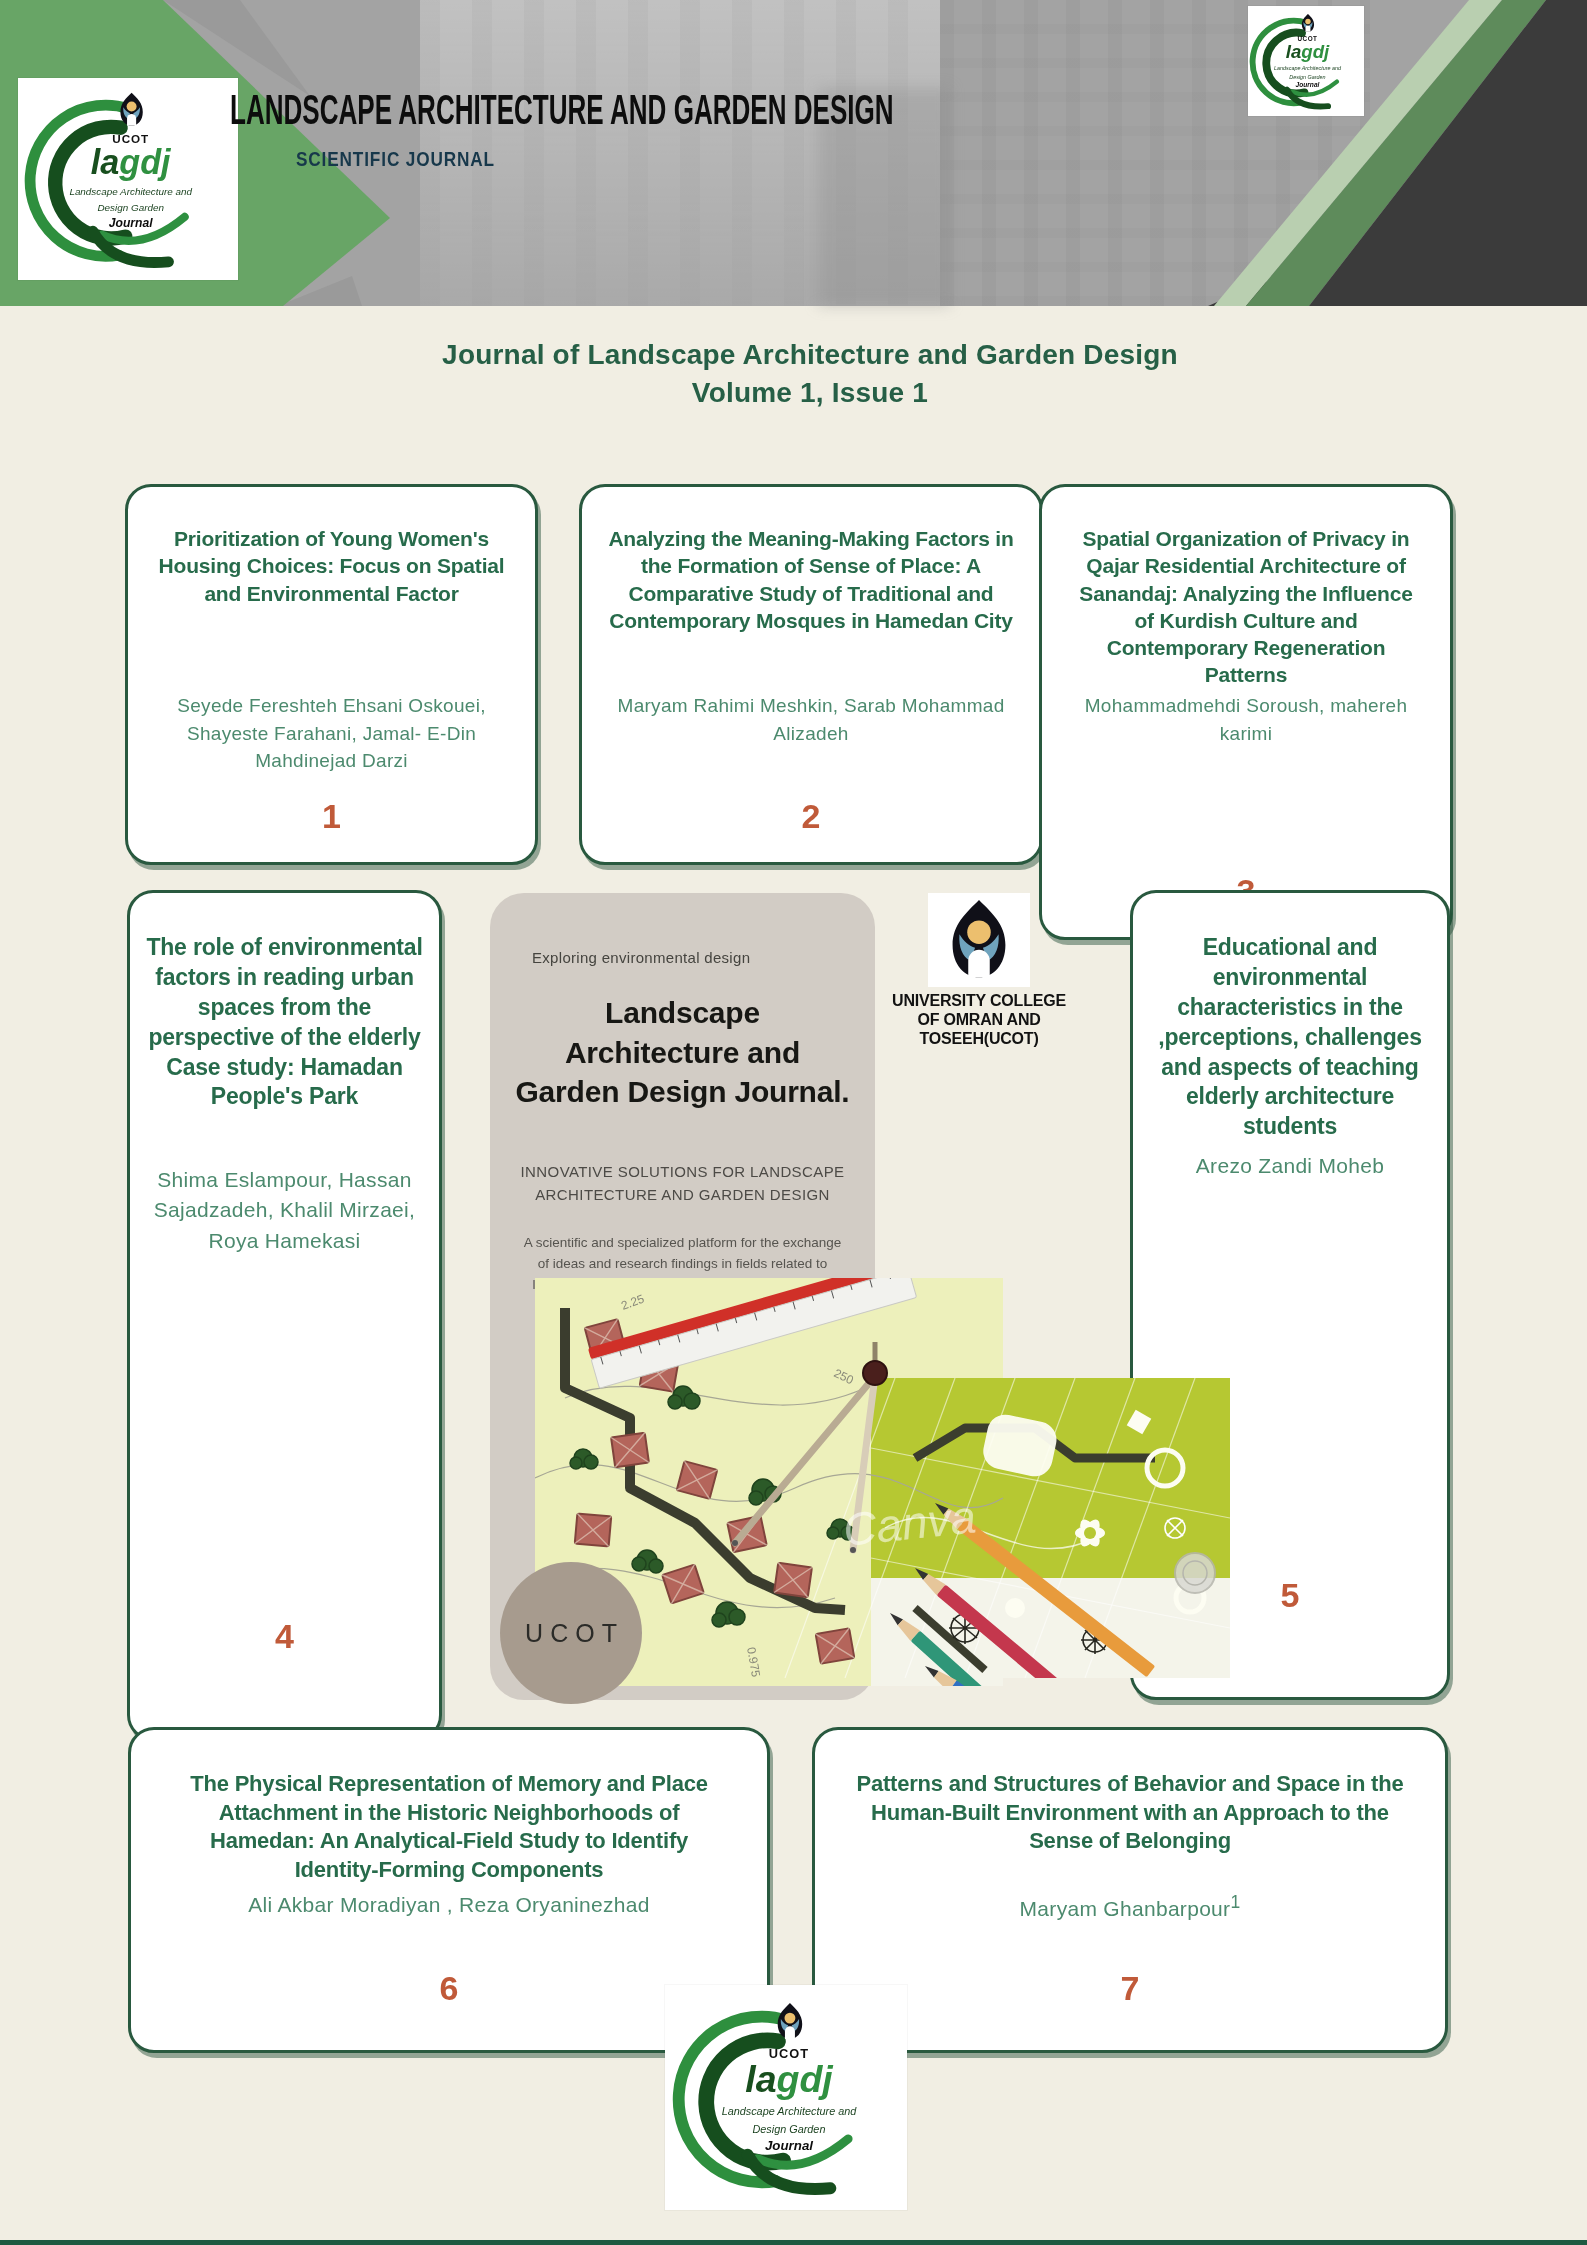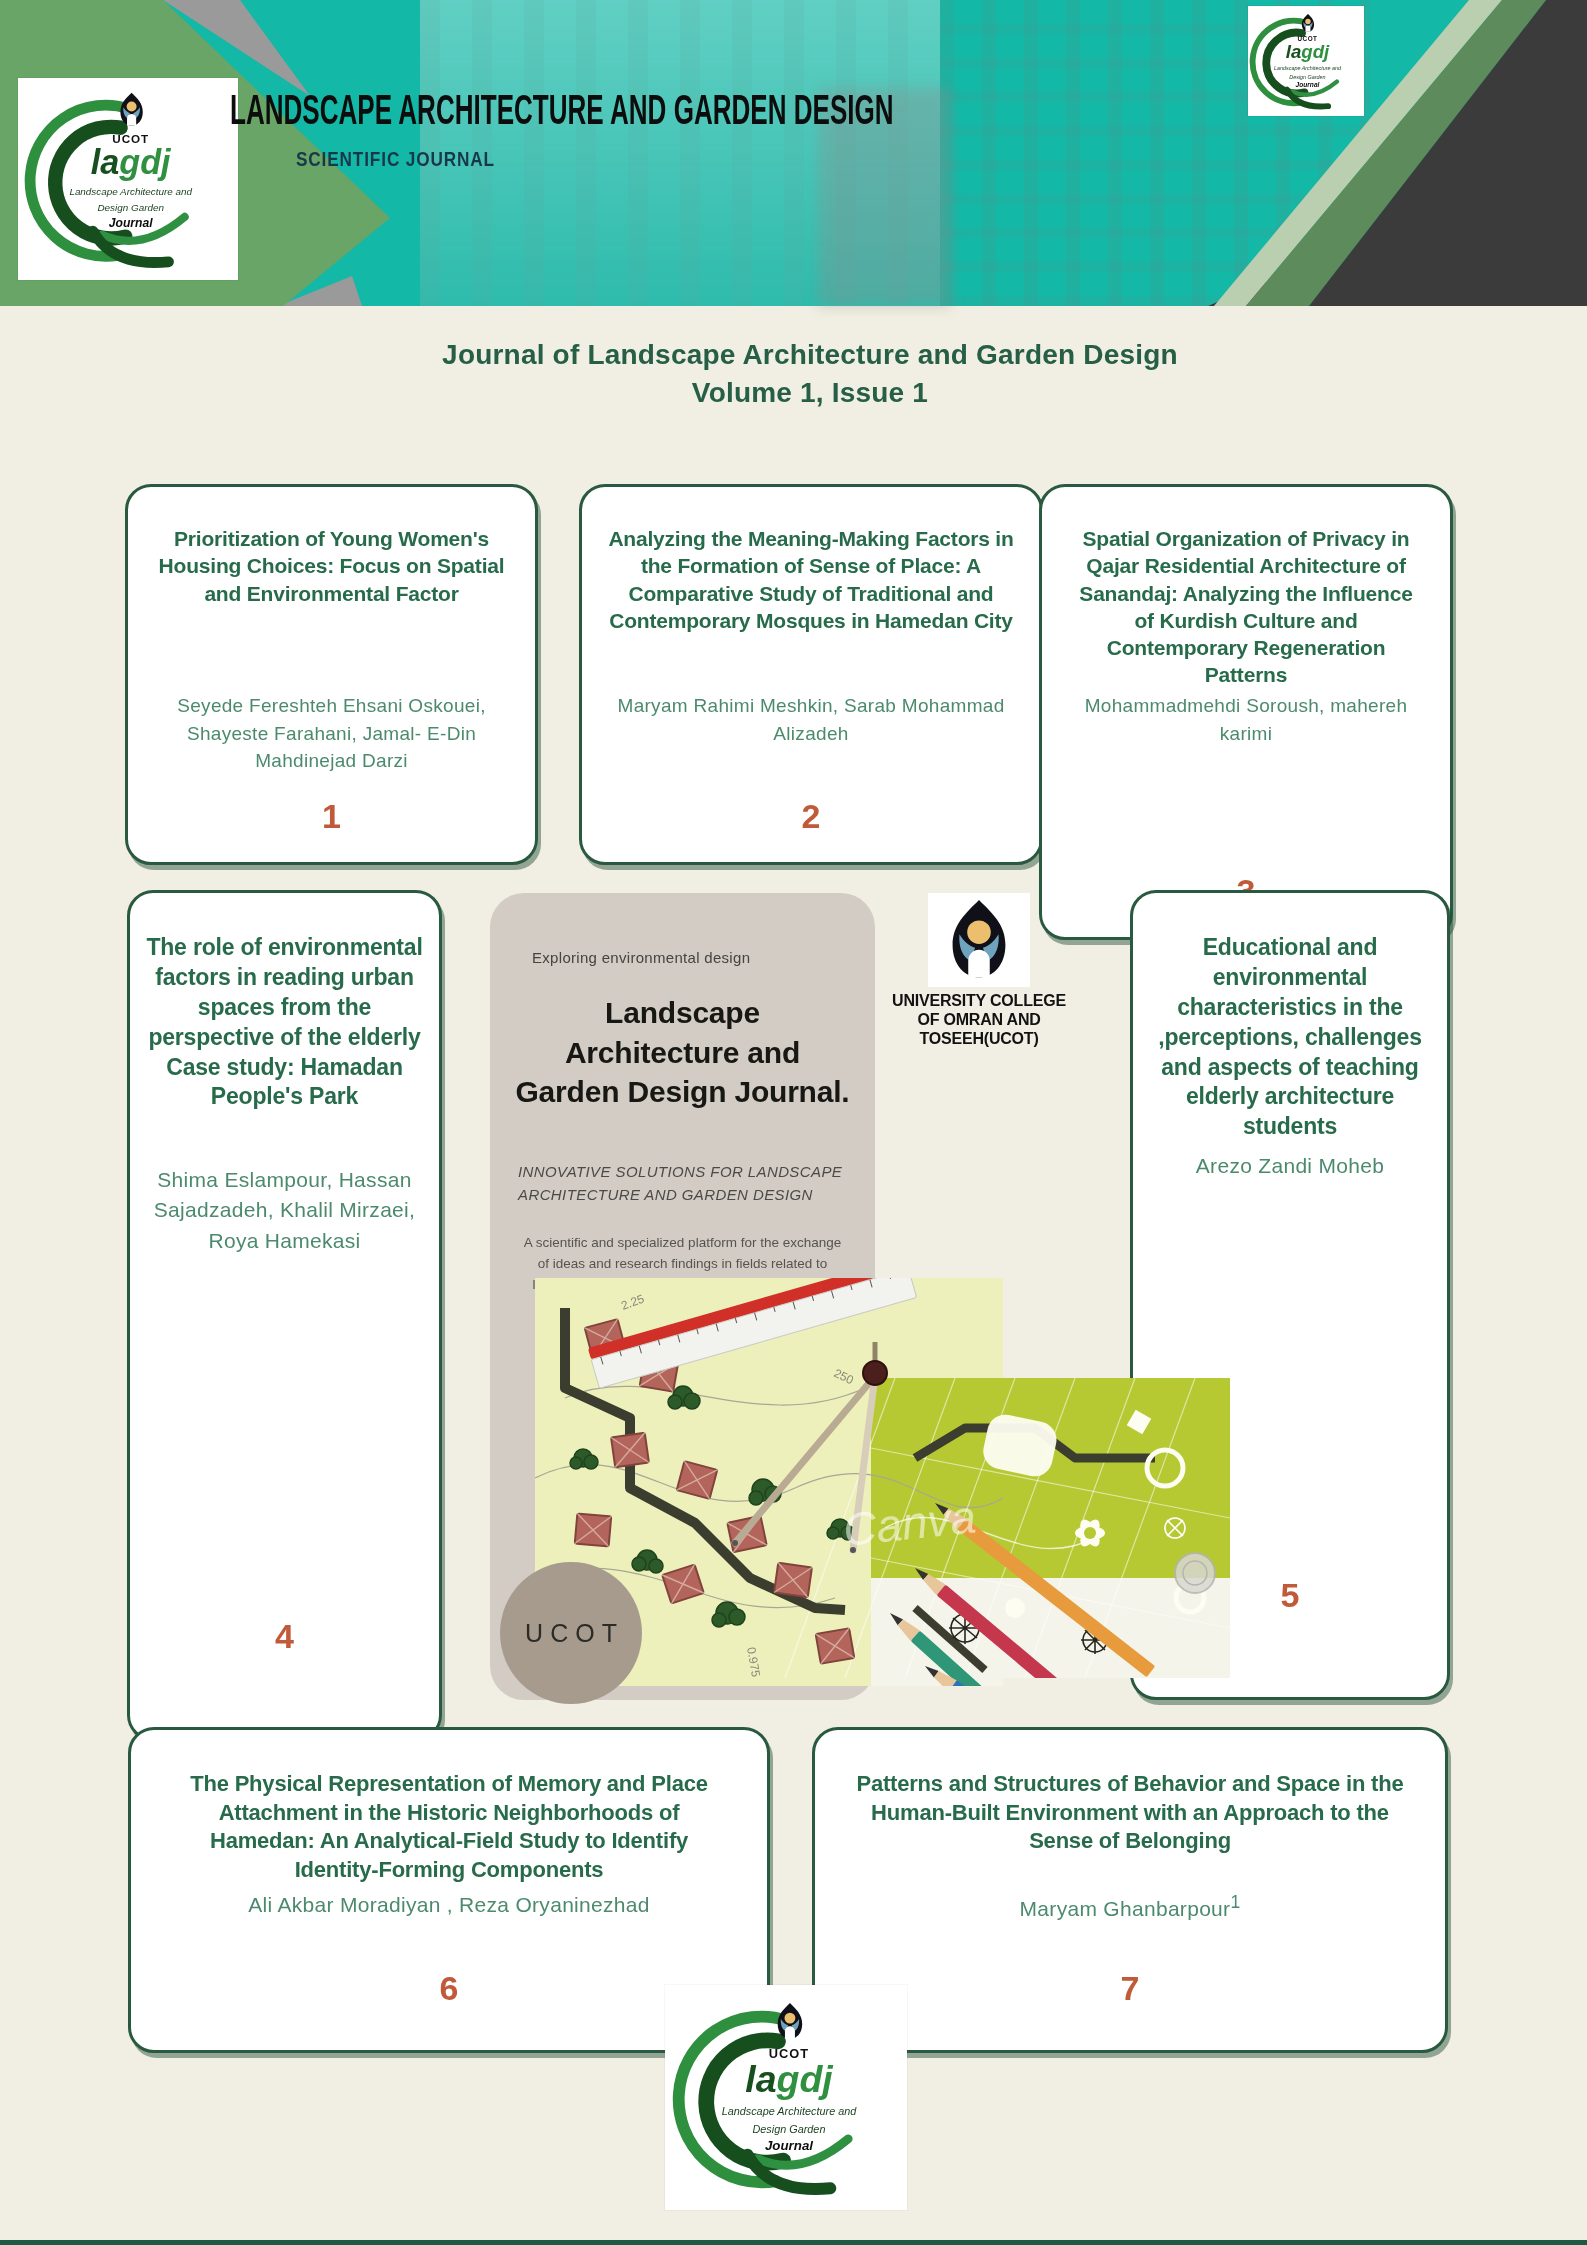--- a/index.html
+++ b/index.html
@@ -3,21 +3,21 @@
 <meta charset="utf-8">
 <style>
   html,body{margin:0;padding:0;background:#ddd;}
   *{box-sizing:border-box;}
   #page{
     position:relative;width:1587px;height:2245px;margin:0 auto;
     background:#f1eee3;overflow:hidden;
     font-family:"Liberation Sans","DejaVu Sans",sans-serif;
   }
   
-  #header{position:absolute;left:0;top:0;width:1587px;height:306px;background:#14b8a6;}
+  #header{position:absolute;left:0;top:0;width:1587px;height:306px;background:#a3a3a3;}
   .city{position:absolute;top:0;height:306px;opacity:.55;}
   .city-a{left:420px;width:520px;
     background:
       repeating-linear-gradient(90deg,rgba(150,150,150,.16) 0 20px,rgba(255,255,255,0) 20px 52px),
       linear-gradient(180deg,rgba(255,255,255,.6),rgba(210,210,210,.25));}
   .city-b{left:940px;width:430px;
     background:
       repeating-linear-gradient(90deg,rgba(120,120,120,.22) 0 14px,rgba(255,255,255,0) 14px 42px),
       repeating-linear-gradient(0deg,rgba(130,130,130,.15) 0 10px,rgba(255,255,255,0) 10px 34px);}
   .pillar{position:absolute;left:818px;top:88px;width:132px;height:218px;
@@ -78,22 +78,22 @@
   #panel{
     position:absolute;left:490px;top:893px;width:385px;height:807px;background:#d2ccc5;
     border-radius:34px;z-index:2;
   }
   #cover-tagline{position:absolute;left:42px;top:56px;font-size:15px;color:#45443f;letter-spacing:.3px;}
   #cover-title{
     position:absolute;left:18px;right:18px;top:100px;text-align:center;color:#171714;
     font-size:30px;font-weight:800;line-height:1.32;white-space:pre-line;letter-spacing:-.2px;
   }
   #cover-sub{
-    position:absolute;left:28px;right:28px;top:268px;text-align:left;color:#4c4a46;
-    font-size:15px;line-height:1.5;letter-spacing:.4px;font-style:italic;
+    position:absolute;left:28px;right:28px;top:268px;text-align:center;color:#4c4a46;
+    font-size:15px;line-height:1.5;letter-spacing:.4px;
   }
   #cover-desc{
     position:absolute;left:32px;right:32px;top:340px;text-align:center;color:#56544f;
     font-size:13.5px;line-height:1.55;
   }
   #photo{position:absolute;left:535px;top:1278px;width:695px;height:412px;z-index:6;}
   #ucot-circle{
     position:absolute;left:500px;top:1562px;width:142px;height:142px;border-radius:50%;
     background:#a79b8e;z-index:7;display:flex;align-items:center;justify-content:center;
     color:#2b2b28;font-size:25px;letter-spacing:7px;padding-left:7px;

